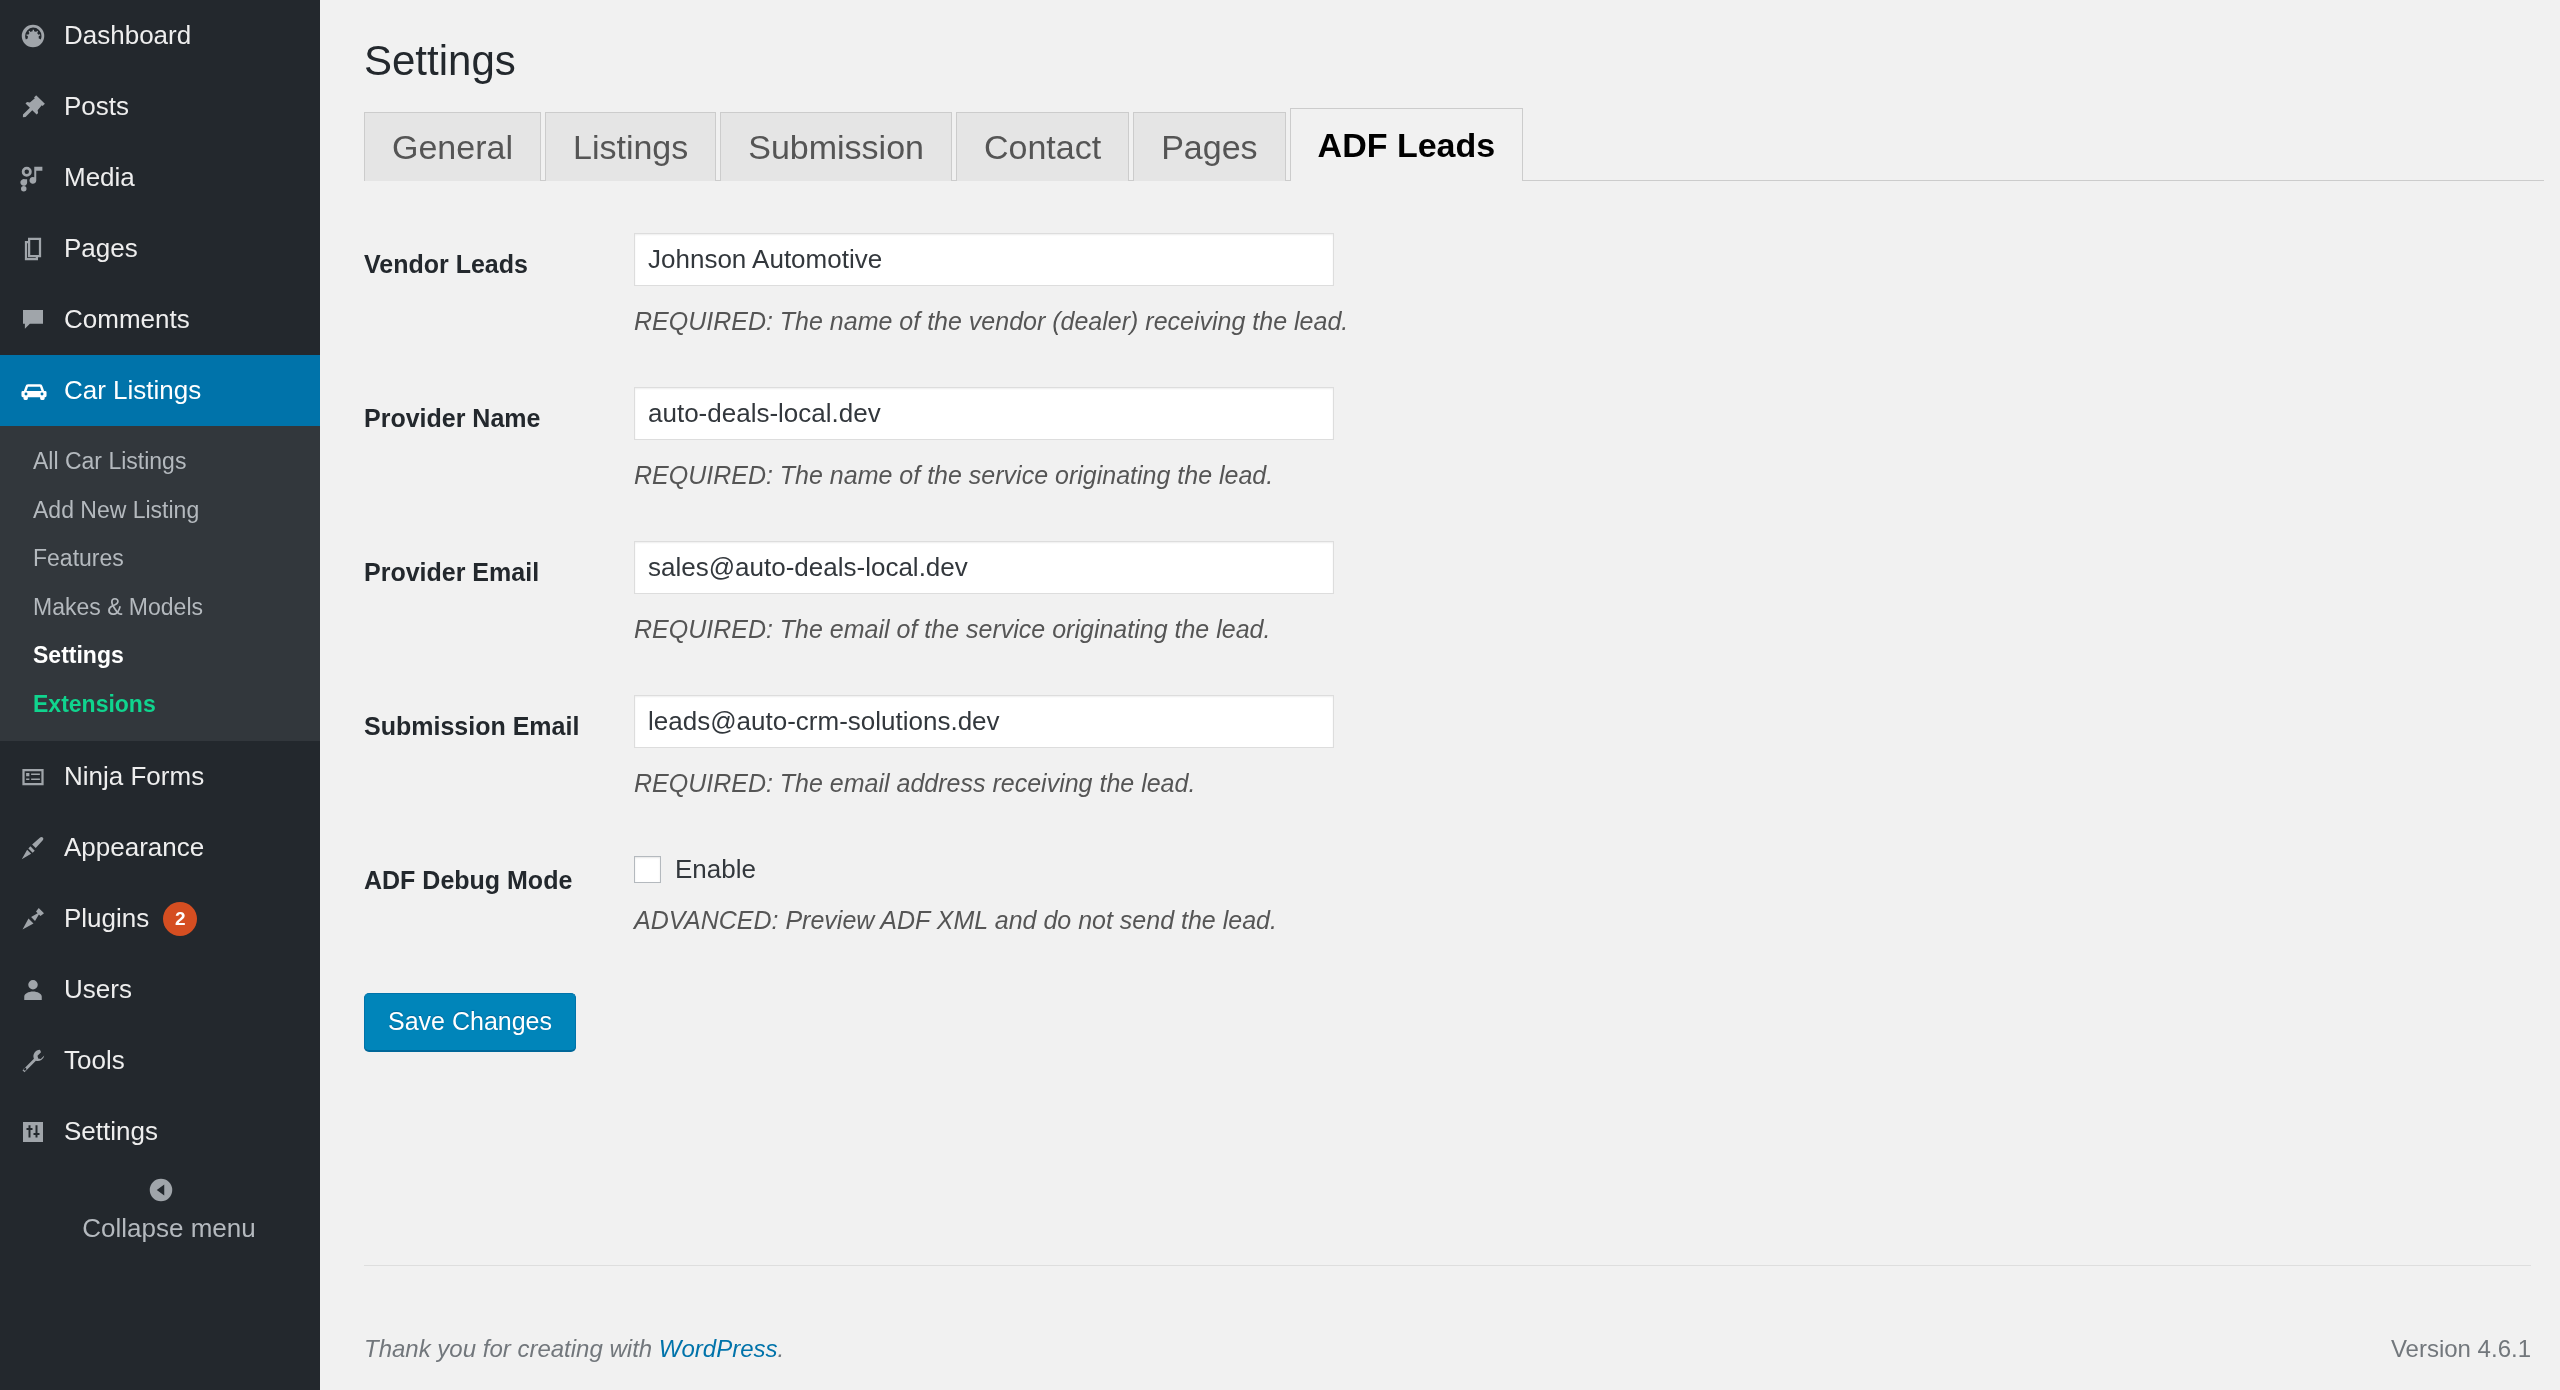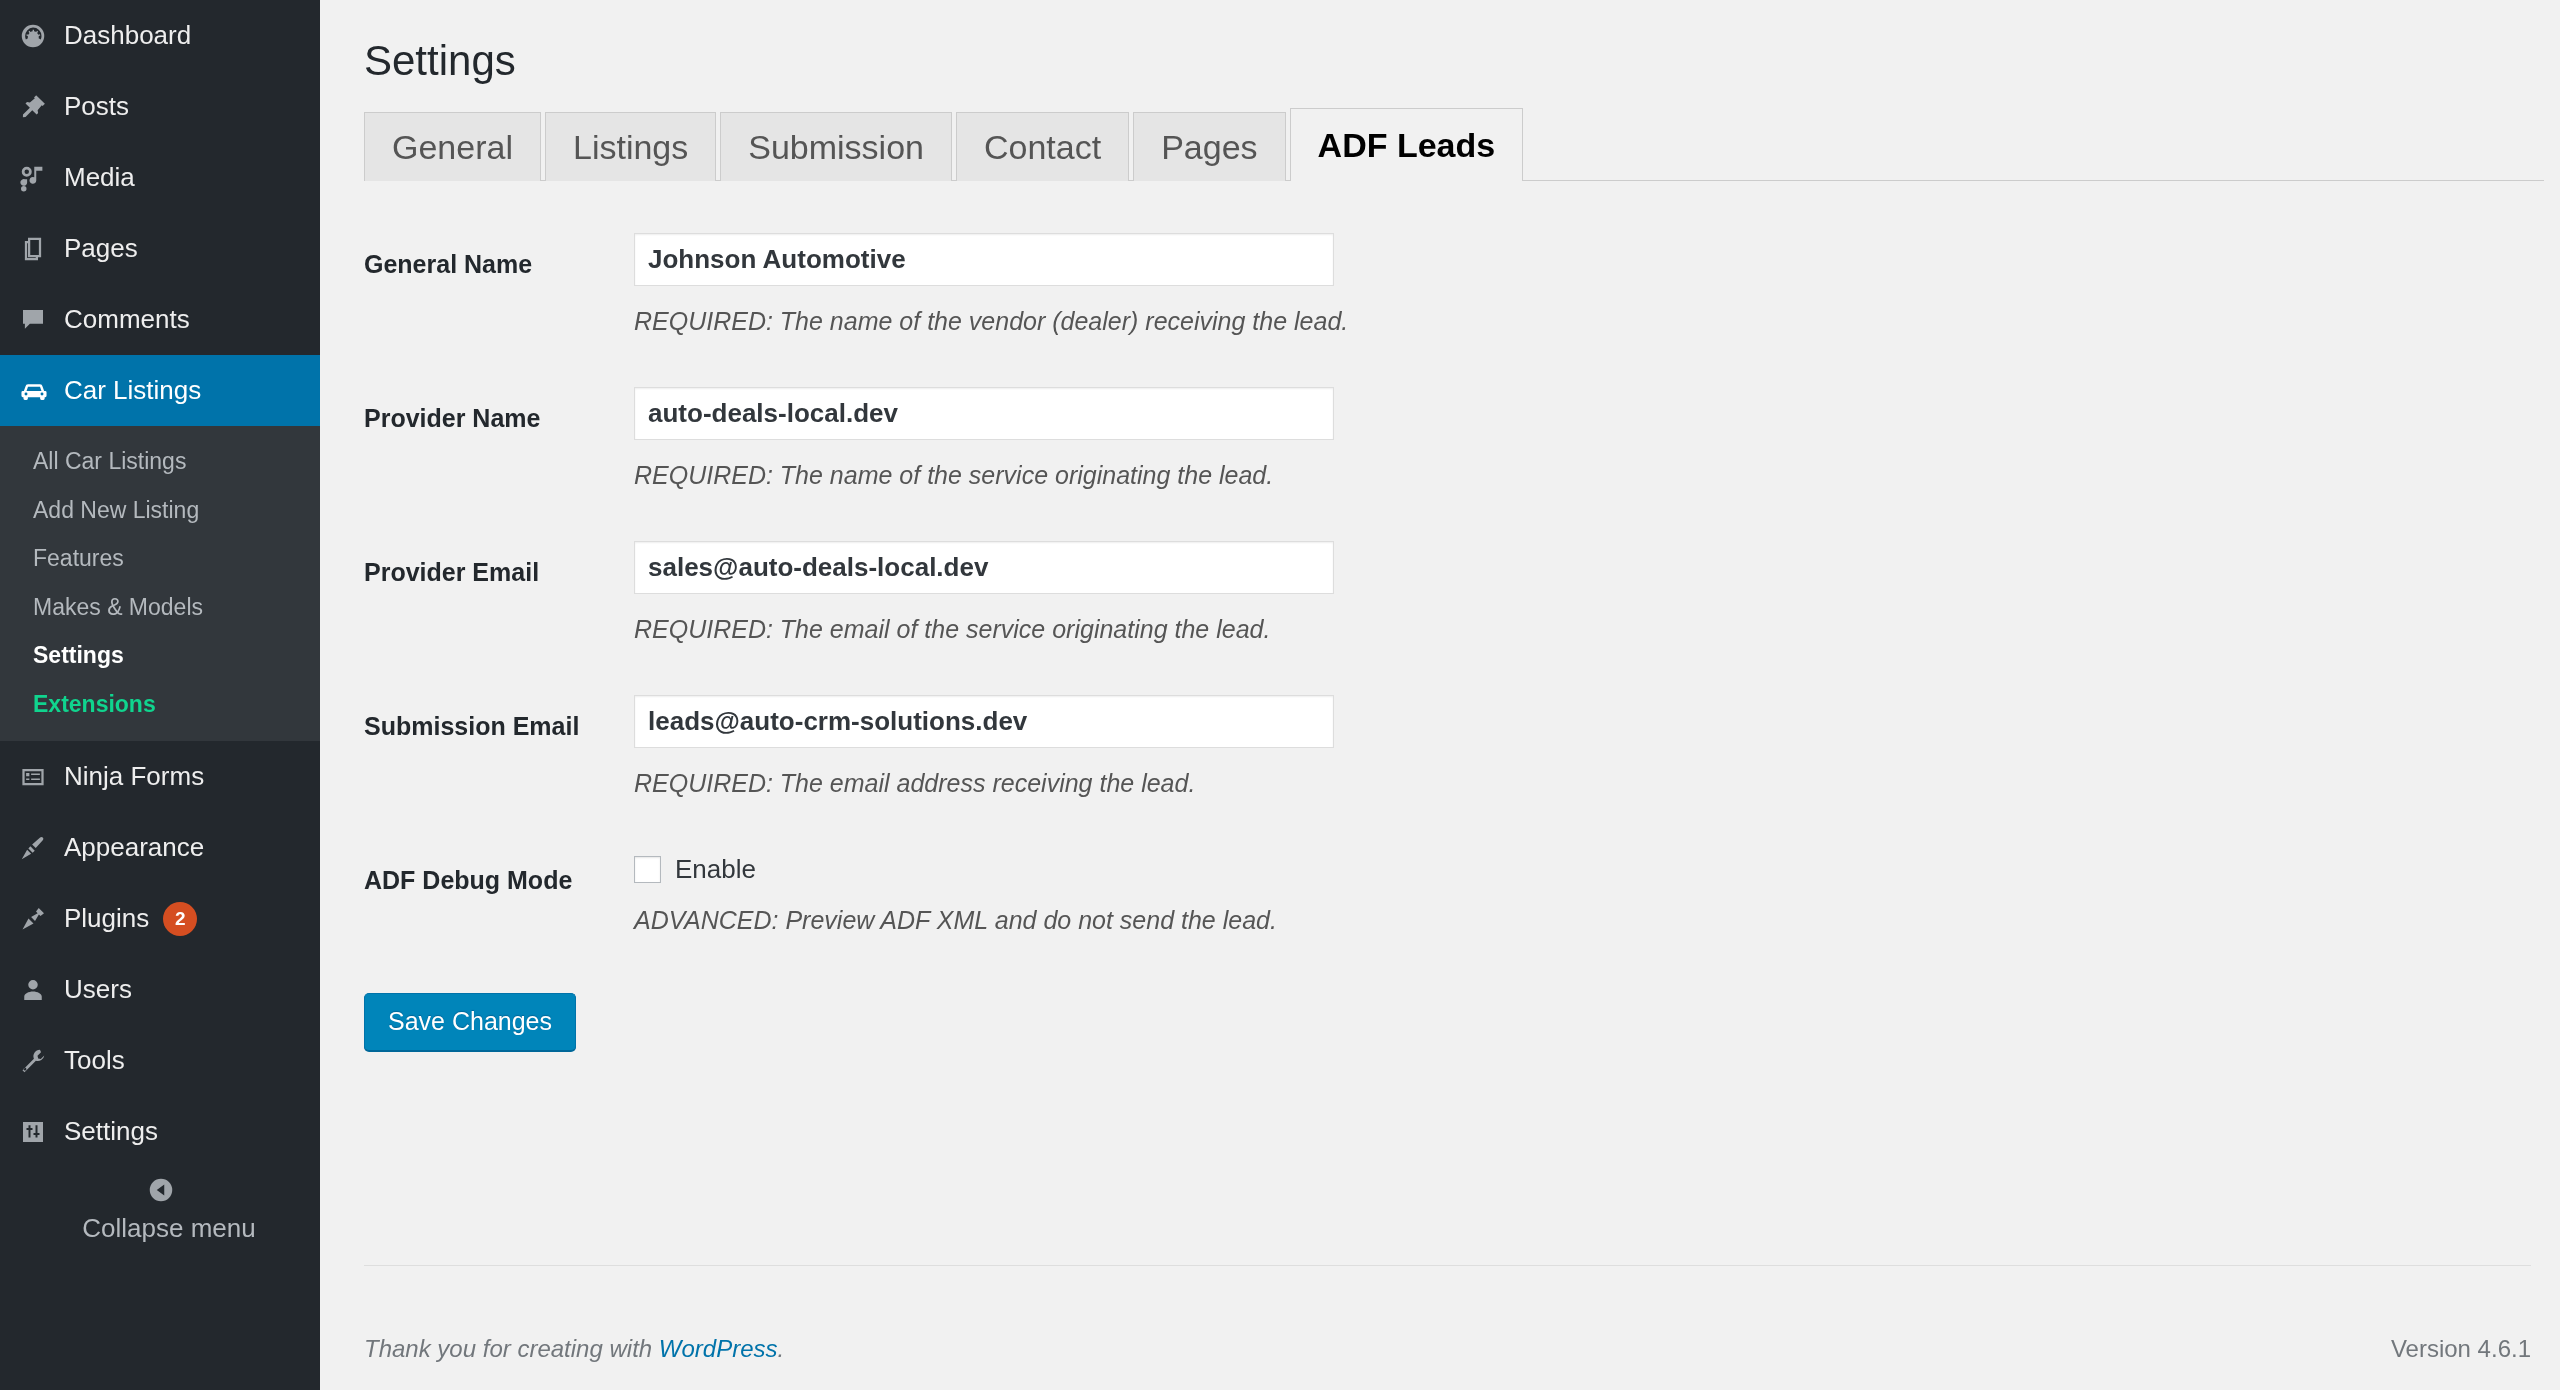--- a/index.html
+++ b/index.html
@@ -200,21 +200,20 @@
     height: 53px;
     padding: 5px 13px;
     font-size: 26px;
     font-family: "Liberation Sans", sans-serif;
     color: #32373c;
     background: #fff;
     border: 1px solid #ddd;
     box-shadow: inset 0 1px 2px rgba(0,0,0,.07);
     border-radius: 0;
     outline: none;
-    font-weight: bold;
   }
 
   .field-desc {
     font-size: 25px;
     font-style: italic;
     color: #555;
     margin-top: 18px;
     line-height: 1.4;
   }
 
@@ -442,21 +441,21 @@
         <div class="tab">Contact</div>
         <div class="tab">Pages</div>
         <div class="tab active">ADF Leads</div>
       </div>
       <div id="tabs-underline"></div>
     </div>
 
     <form id="form">
 
       <div class="field-row">
-        <div class="field-label">General Name</div>
+        <div class="field-label">Vendor Leads</div>
         <div class="field-control">
           <input class="text-input" type="text" value="Johnson Automotive" style="">
           <div class="field-desc">REQUIRED: The name of the vendor (dealer) receiving the lead.</div>
         </div>
       </div>
       <div class="field-spacer"></div>
 
       <div class="field-row">
         <div class="field-label">Provider Name</div>
         <div class="field-control">

